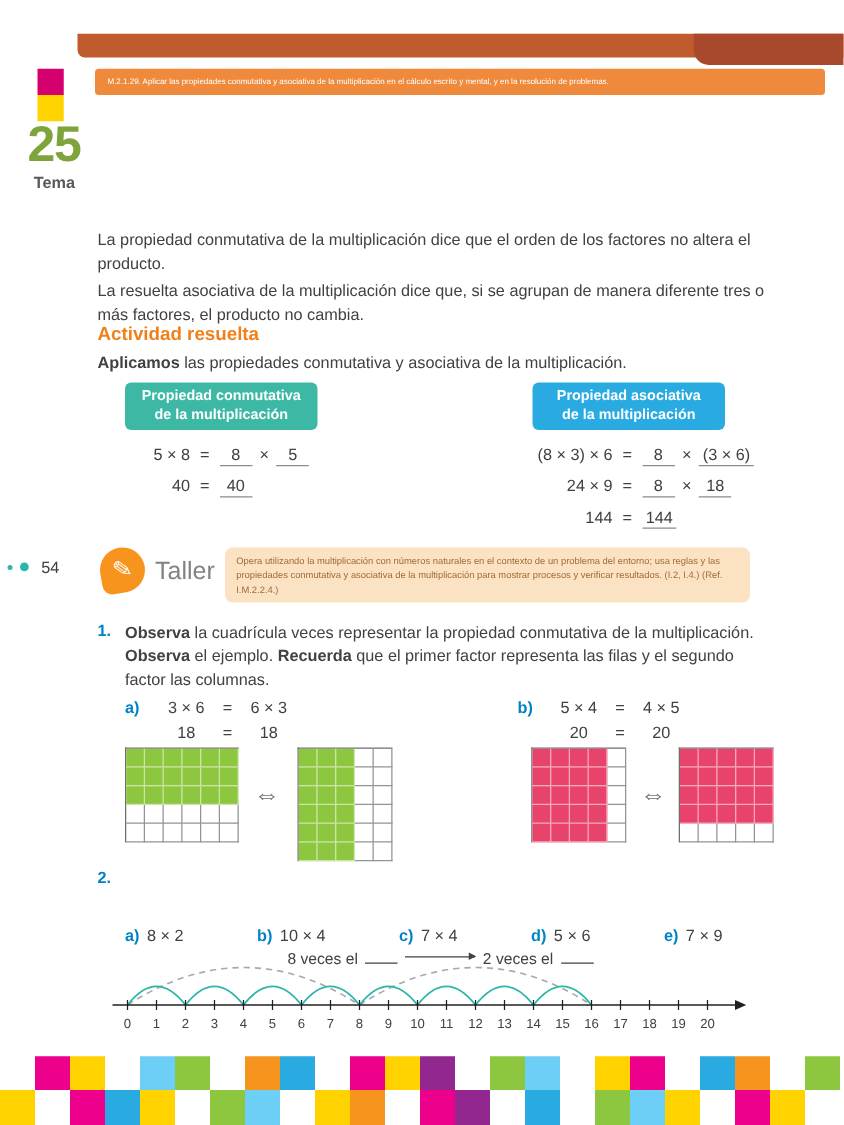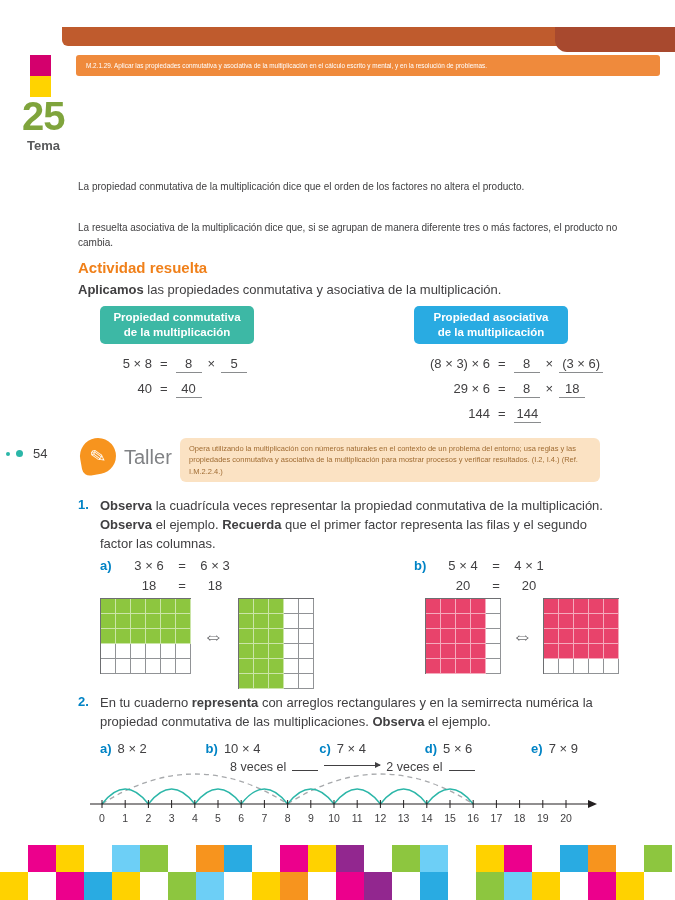--- a/index.html
+++ b/index.html
@@ -12,30 +12,30 @@
   .topbar{left:62px;top:27px;width:613px;height:19px;background:var(--topbar);border-radius:0 0 0 6px;}
   .topbar-dark{left:555px;top:27px;width:120px;height:25px;background:var(--topbar_dark);border-radius:0 0 0 12px;}
   .sq{width:21px;height:21px;}
   .sq-magenta{left:30px;top:55px;background:var(--magenta);}
   .sq-yellow{left:30px;top:76px;background:var(--yellow);}
   .tema-num{left:22px;top:94px;font-size:40px;font-weight:bold;color:var(--tema_green);letter-spacing:-1px;}
   .tema-label{left:27px;top:138px;font-size:13px;font-weight:bold;color:#58595b;}
   .standard-strip{left:76px;top:55px;width:584px;height:21px;background:var(--standard_bg);border-radius:3px;
     color:#fff;font-size:6.4px;display:flex;align-items:center;padding:0 10px;white-space:nowrap;overflow:hidden;box-sizing:border-box;}
   .title{left:78px;top:86px;width:575px;font-size:24px;font-weight:bold;color:var(--title);line-height:1.18;}
-  .para{font-size:10px;line-height:1.45;width:540px;}
+  .para{font-size:13px;line-height:1.45;width:540px;}
   .p1{left:78px;top:170px;}
   .p2{left:78px;top:211px;}
   .act-heading{left:78px;top:259px;font-size:15px;font-weight:bold;color:var(--accent_orange);}
   .act-lead{left:78px;top:282px;font-size:13px;}
 
   .pill{width:154px;height:38px;border-radius:5px;color:#fff;font-weight:bold;font-size:11.5px;
     display:flex;flex-direction:column;align-items:center;justify-content:center;line-height:1.3;text-align:center;}
   .pill-teal{left:100px;top:306px;background:var(--teal_box);}
-  .pill-blue{left:414px;top:306px;background:var(--blue_box);justify-content:center;}
+  .pill-blue{left:426px;top:306px;background:var(--blue_box);justify-content:center;}
 
   .eq-block{font-size:13px;}
   .eq-row{display:flex;align-items:baseline;height:25px;}
   .eq-lhs{text-align:right;}
   .lhs-s{width:46px;} .lhs-l{width:82px;}
   .eq-eq{margin:0 8px;}
   .eq-op{margin:0 6px;}
   .u{display:inline-block;min-width:20px;text-align:center;border-bottom:1px solid #8a8c8e;padding:0 3px;line-height:1.15;}
   .comm-eqs{left:106px;top:356px;}
   .assoc-eqs{left:408px;top:356px;}
@@ -140,21 +140,21 @@
 
   <div class="abs eq-block assoc-eqs">
     <div class="eq-row">
       <span class="eq-lhs lhs-l">(8 × 3) × 6</span>
       <span class="eq-eq">=</span>
       <span class="u">8</span>
       <span class="eq-op">×</span>
       <span class="u">(3 × 6)</span>
     </div>
     <div class="eq-row">
-      <span class="eq-lhs lhs-l">29 × 6</span>
+      <span class="eq-lhs lhs-l">24 × 9</span>
       <span class="eq-eq">=</span>
       <span class="u">8</span>
       <span class="eq-op">×</span>
       <span class="u">18</span>
     </div>
     <div class="eq-row">
       <span class="eq-lhs lhs-l">144</span>
       <span class="eq-eq">=</span>
       <span class="u">144</span>
     </div>
@@ -190,21 +190,21 @@
       <span class="ab-e">=</span>
       <span class="ab-c">18</span>
     </div>
   </div>
 
   <div class="abs ab-eq ex1b-eq">
     <div class="ab-row">
       <span class="ab-label b blue">b)</span>
       <span class="ab-c">5 × 4</span>
       <span class="ab-e">=</span>
-      <span class="ab-c">4 × 1</span>
+      <span class="ab-c">4 × 5</span>
     </div>
     <div class="ab-row">
       <span class="ab-label"></span>
       <span class="ab-c">20</span>
       <span class="ab-e">=</span>
       <span class="ab-c">20</span>
     </div>
   </div>
 
   <div class="abs grid g-aL" style="grid-template-columns: repeat(6, 15px);">
@@ -323,23 +323,20 @@
       <div class="cell" style="background: rgb(232, 67, 107); border-color: rgba(255, 255, 255, 0.55);"></div>
       <div class="cell" style="background: rgb(232, 67, 107); border-color: rgba(255, 255, 255, 0.55);"></div>
       <div class="cell"></div>
       <div class="cell"></div>
       <div class="cell"></div>
       <div class="cell"></div>
       <div class="cell"></div>
     </div>
 
   <span class="abs b blue ex-num ex2-num">2.</span>
-  <div class="abs ex-text ex2-text">
-    <span>En tu cuaderno </span><span class="b">representa</span><span> con arreglos rectangulares y en la semirrecta numérica la propiedad conmutativa de las multiplicaciones. </span><span class="b">Observa</span><span> el ejemplo.</span>
-  </div>
 
   <div class="abs options">
     <span class="opt">
         <span class="b blue">a)</span>
         <span>8 × 2</span>
       </span>
     <span class="opt">
         <span class="b blue">b)</span>
         <span>10 × 4</span>
       </span>

